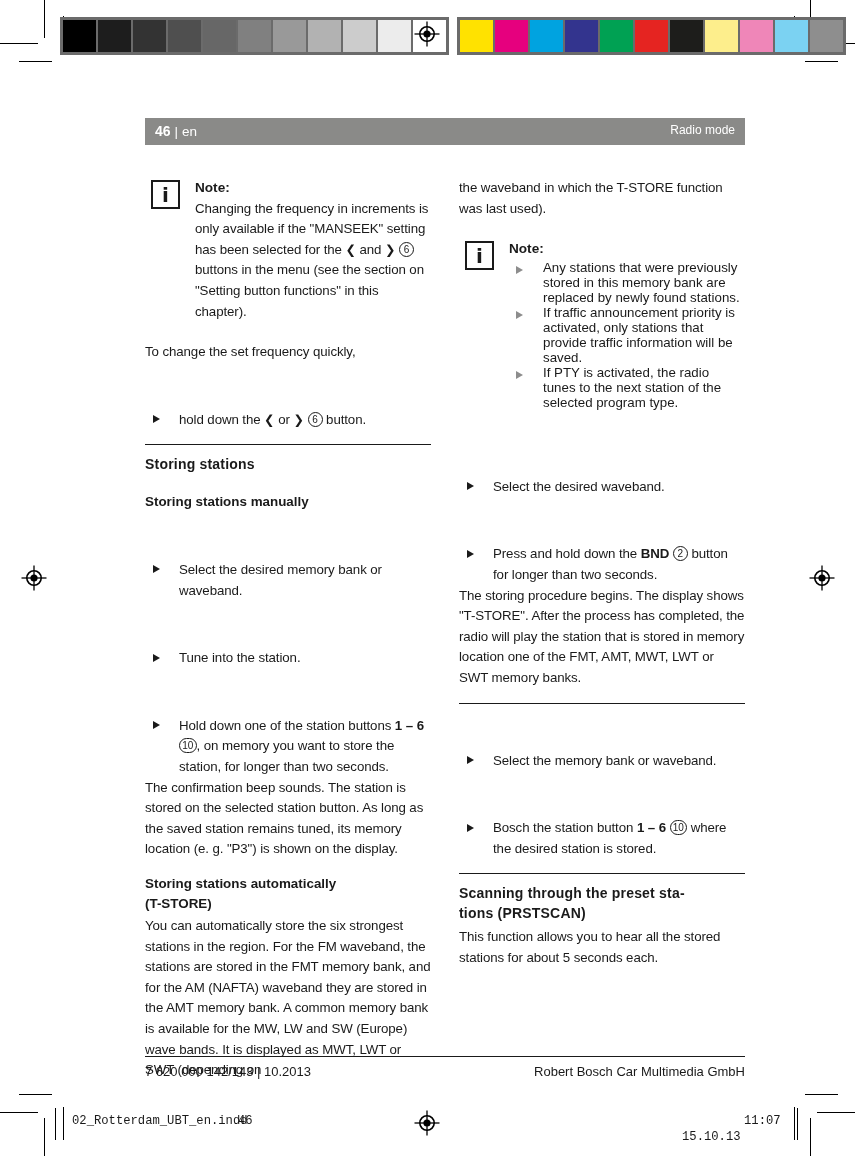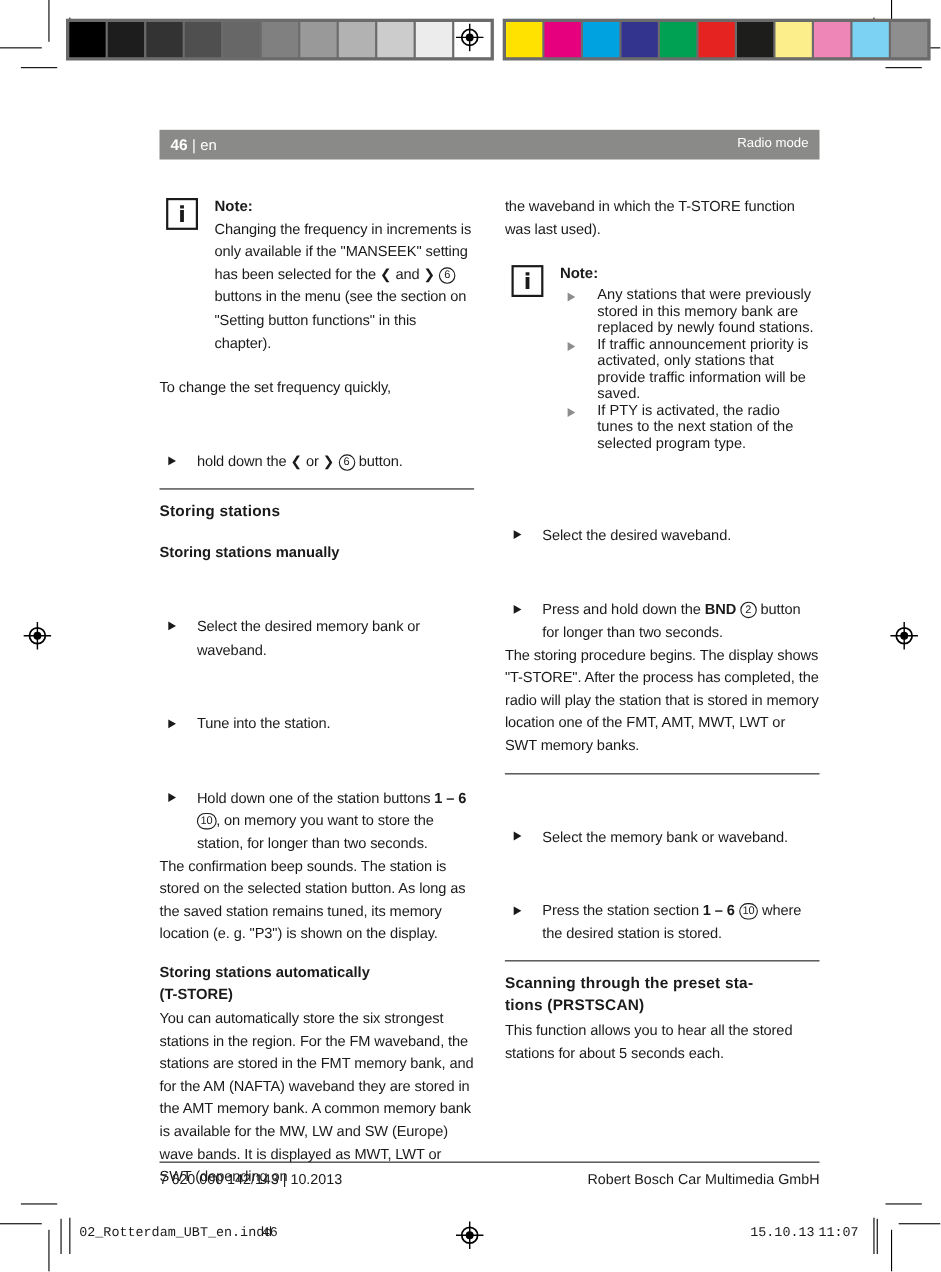--- a/index.html
+++ b/index.html
@@ -211,21 +211,21 @@
   .prodbar {
     position: absolute;
     left: 0; top: 1100px;
     width: 855px; height: 46px;
     font-family: Liberation Mono, monospace;
     font-size: 12.2px;
     color: #1a1a1a;
   }
   .prod-file { position: absolute; left: 72px; top: 14px; }
   .prod-page { position: absolute; left: 238px; top: 14px; }
-  .prod-date { position: absolute; left: 682px; top: 14px; }
+  .prod-date { position: absolute; left: 682px; top: 30px; }
   .prod-time { position: absolute; left: 744px; top: 14px; }
 </style>
 </head>
 <body>
 
 <div>
   <div class="crop-line" style="left:44px; top:0px; width:1.4px; height:38px;"></div>
   <div class="crop-line" style="left:0px; top:43px; width:38px; height:1.4px;"></div>
   <div class="crop-line" style="left:63px; top:16px; width:1.4px; height:33px;"></div>
   <div class="crop-line" style="left:19px; top:61px; width:33px; height:1.4px;"></div>
@@ -372,21 +372,21 @@
       <ul class="steps">
         <li><span class="tri"></span><span>Select the desired waveband.</span></li>
         <li><span class="tri"></span><span>Press and hold down the </span><span class="b">BND</span> <span class="circnum">2</span><span> button for longer than two seconds.</span></li>
       </ul>
       <p class="para">The storing procedure begins. The display shows "T-STORE". After the process has completed, the radio will play the station that is stored in memory location one of the FMT, AMT, MWT, LWT or SWT memory banks.</p>
 
       <div class="spacer-md"></div>
       <hr class="h-rule">
       <ul class="steps">
         <li><span class="tri"></span><span>Select the memory bank or waveband.</span></li>
-        <li><span class="tri"></span><span>Press the station section </span><span class="b">1 – 6</span> <span class="circnum">10</span><span> where the desired station is stored.</span></li>
+        <li><span class="tri"></span><span>Bosch the station button </span><span class="b">1 – 6</span> <span class="circnum">10</span><span> where the desired station is stored.</span></li>
       </ul>
 
       <div class="spacer-md"></div>
       <hr class="h-rule">
       <h2 class="sec"><span>Scanning through the preset sta-</span><br><span>tions (PRSTSCAN)</span></h2>
       <p class="para">This function allows you to hear all the stored stations for about 5 seconds each.</p>
     </div>
 
   </div>
 

